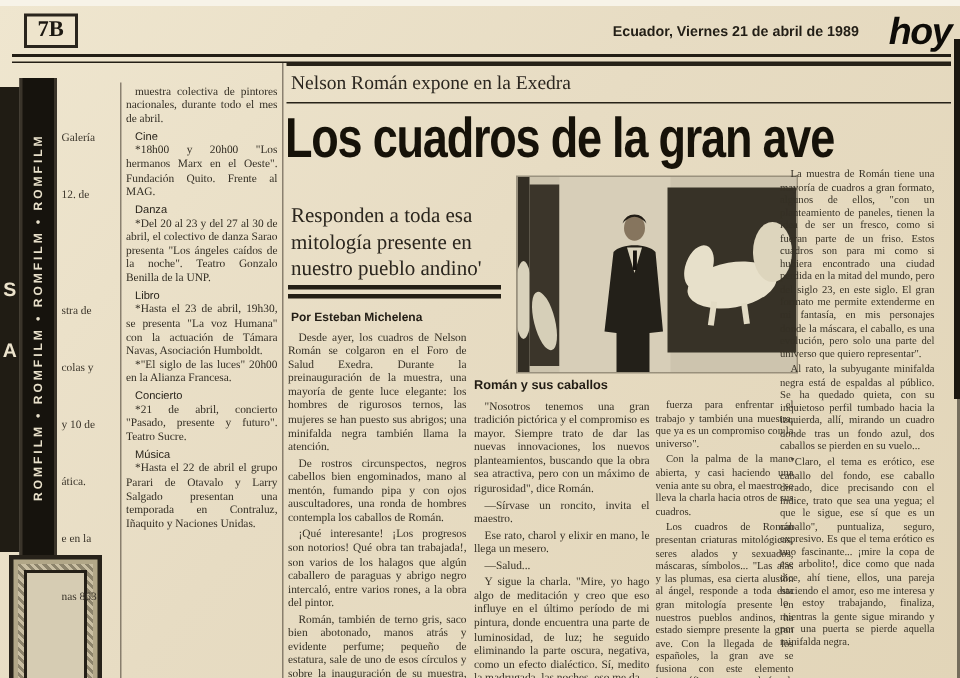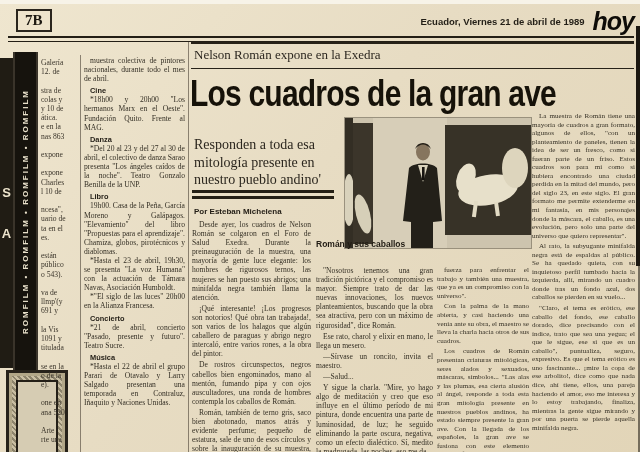--- a/index.html
+++ b/index.html
@@ -7,21 +7,21 @@
         background:linear-gradient(130deg,#efe6cf 0%,#e7dcc3 45%,#e2d5b8 100%);
         font-family:"Liberation Serif",serif;color:#2e2a21;}
   [data-name]{box-sizing:border-box;}
 
   
   .hdr{position:absolute;left:0;top:5px;width:640px;height:16px;}
   .pageno{position:absolute;left:16px;top:4px;padding:1px 7px;border:2px solid #2a251d;
           font-weight:bold;font-size:15px;color:#1d1912;background:#eee4cc;}
   .section-title{position:absolute;left:0;top:5px;width:640px;text-align:center;
           font-weight:bold;font-size:18px;letter-spacing:3px;color:#1f1b13;}
-  .hdr-right{position:absolute;right:6px;top:6px;display:flex;align-items:center;gap:8px;}
+  .hdr-right{position:absolute;right:6px;top:6px;display:flex;align-items:center;gap:20px;}
   .dateline{font-family:"Liberation Sans",sans-serif;font-weight:bold;font-size:9.5px;color:#221e16;}
   .logo{font-family:"Liberation Sans",sans-serif;font-weight:900;font-size:25px;
         letter-spacing:-1px;color:#0e0c08;line-height:20px;font-style:italic;}
   .rule-double{position:absolute;left:8px;top:36px;width:626px;height:6px;
         border-top:2.5px solid #231e15;border-bottom:1.5px solid #231e15;}
 
   
   .edge-letters{position:absolute;left:0;top:58px;width:13px;height:310px;background:#201c14;
         color:#ece3cc;font-family:"Liberation Sans",sans-serif;font-weight:bold;font-size:13px;
         display:flex;flex-direction:column;align-items:center;justify-content:center;gap:26px;}
@@ -32,25 +32,25 @@
         letter-spacing:2px;height:100%;width:100%;display:flex;align-items:center;justify-content:center;}
   .frame-ad{position:absolute;left:6px;top:370px;width:62px;height:95px;background:#27221a;padding:3px;}
   .frame-ad .f1{width:100%;height:100%;border:3px solid #b2a788;
         background:repeating-linear-gradient(45deg,#c9bea2 0 2px,#8d846c 2px 4px);padding:4px;}
   .frame-ad .f2{width:100%;height:100%;border:2px solid #241f17;background:#d6ccb3;}
 
   
   .vrule{position:absolute;width:1px;background:rgba(58,49,38,.55);}
   .frag-col{position:absolute;left:41px;top:58px;width:36px;height:394px;overflow:hidden;
         font-size:7.6px;line-height:9.2px;color:#3a342a;}
-  .frag{min-height:9.2px;white-space:nowrap;overflow:hidden;}
+  .frag{min-height:9.2px;white-space:nowrap;overflow:hidden;margin-top:29px;}
   .listings{position:absolute;left:84px;top:56px;width:101px;height:396px;overflow:hidden;
         font-size:7.6px;line-height:9.1px;text-align:justify;color:#332e24;}
   .listings p{margin:0;text-indent:6px;}
-  .lhead{font-family:"Liberation Sans",sans-serif;font-weight:bold;font-size:7.4px;
+  .lhead{font-family:"Liberation Sans",sans-serif;font-weight:normal;font-size:7.4px;
         margin-top:3px;text-indent:6px;color:#27221a;}
 
   
   .krule-top{position:absolute;left:191px;top:42px;width:443px;height:2px;background:#272218;}
   .kicker{position:absolute;left:194px;top:47px;font-size:13px;color:#2c2720;}
   .krule-bot{position:absolute;left:191px;top:68px;width:443px;height:1px;background:#272218;}
   .headline{position:absolute;left:190px;top:72px;width:446px;margin:0;
         font-family:"Liberation Sans",sans-serif;font-weight:bold;font-size:30px;
         letter-spacing:-0.8px;color:#161209;transform:scaleY(1.25);transform-origin:left top;
         white-space:nowrap;}
@@ -59,27 +59,27 @@
   .deck-rules{position:absolute;left:192px;top:190px;width:142px;height:9px;
         border-top:3px solid #241f15;border-bottom:3px solid #241f15;}
   .byline{position:absolute;left:194px;top:207px;font-family:"Liberation Sans",sans-serif;
         font-weight:bold;font-size:8px;color:#221d15;}
 
   .bodycol{position:absolute;overflow:hidden;text-align:justify;color:#353025;}
   .bodycol p{margin:0 0 2px 0;text-indent:7px;}
   .c1{left:192px;top:220px;width:119px;height:232px;font-size:7.6px;line-height:9.1px;}
   .c2{left:316px;top:266px;width:117px;height:186px;font-size:7.6px;line-height:9.1px;}
   .c3{left:437px;top:266px;width:92px;height:186px;font-size:7.1px;line-height:8.6px;}
-  .c4{left:532px;top:112px;width:103px;height:340px;font-size:7.1px;line-height:8.55px;}
+  .c4{left:520px;top:112px;width:103px;height:340px;font-size:7.1px;line-height:8.55px;}
 
   
   .photo{position:absolute;left:345px;top:118px;width:186px;height:130px;margin:0;
         outline:1px solid rgba(40,34,24,.4);}
   .photo svg{display:block;width:100%;height:100%;}
-  .caption{position:absolute;left:316px;top:239px;font-family:"Liberation Sans",sans-serif;
+  .caption{position:absolute;left:316px;top:251px;font-family:"Liberation Sans",sans-serif;
         font-weight:bold;font-size:8.5px;color:#211c14;}
 
   
   .scan-right{position:absolute;right:0;top:26px;width:4px;height:240px;background:#1b1710;}
   .scan-right2{position:absolute;right:0;top:266px;width:2px;height:186px;background:rgba(27,23,16,.55);}
   .scan-top{position:absolute;left:0;top:0;width:640px;height:4px;background:#f7f3e8;}
 </style>
 </head>
 <body>
 
@@ -163,21 +163,20 @@
         <p data-name="listing-item">*18h00 y 20h00 "Los hermanos Marx en el Oeste". Fundación Quito. Frente al MAG.</p>
       </div>
 
     <div class="lhead" data-name="listing-heading-danza">Danza</div>
     <div data-name="listing-items-danza">
         <p data-name="listing-item">*Del 20 al 23 y del 27 al 30 de abril, el colectivo de danza Sarao presenta "Los ángeles caídos de la noche". Teatro Gonzalo Benilla de la UNP.</p>
       </div>
 
     <div class="lhead" data-name="listing-heading-libro">Libro</div>
     <div data-name="listing-items-libro">
-        <p data-name="listing-item">19h00. Casa de la Peña, García Moreno y Galápagos. "Elevamiento" del libro "Propuestas para el aprendizaje". Chamiza, globos, pirotécnicos y diablomas.</p>
         <p data-name="listing-item">*Hasta el 23 de abril, 19h30, se presenta "La voz Humana" con la actuación de Támara Navas, Asociación Humboldt.</p>
         <p data-name="listing-item">*"El siglo de las luces" 20h00 en la Alianza Francesa.</p>
       </div>
 
     <div class="lhead" data-name="listing-heading-concierto">Concierto</div>
     <div data-name="listing-items-concierto">
         <p data-name="listing-item">*21 de abril, concierto "Pasado, presente y futuro". Teatro Sucre.</p>
       </div>
 
     <div class="lhead" data-name="listing-heading-musica">Música</div>
@@ -214,28 +213,28 @@
       <path d="M70,31 Q78,22 86,31 Q84,25 78,25 Q72,25 70,31 Z" fill="#221d15"></path>
       <path d="M64,50 C69,44 87,44 92,50 L97,103 88,104 88,130 66,130 66,104 58,103 Z" fill="#232019"></path>
       <polygon points="73,47 83,47 78,64" fill="#d9d2bc"></polygon>
       <rect x="77" y="49" width="2.6" height="13" fill="#171410"></rect>
     </svg>
   </figure>
   <div class="caption" data-name="photo-caption">Román y sus caballos</div>
 
   <div class="bodycol c1" data-name="body-column-1">
       <p data-name="article-paragraph">Desde ayer, los cuadros de Nelson Román se colgaron en el Foro de Salud Exedra. Durante la preinauguración de la muestra, una mayoría de gente luce elegante: los hombres de rigurosos ternos, las mujeres se han puesto sus abrigos; una minifalda negra también llama la atención.</p>
+      <p data-name="article-paragraph">De rostros circunspectos, negros cabellos bien engominados, mano al mentón, fumando pipa y con ojos auscultadores, una ronda de hombres contempla los caballos de Román.</p>
       <p data-name="article-paragraph">¡Qué interesante! ¡Los progresos son notorios! Qué obra tan trabajada!, son varios de los halagos que algún caballero de paraguas y abrigo negro intercaló, entre varios rones, a la obra del pintor.</p>
-      <p data-name="article-paragraph">De rostros circunspectos, negros cabellos bien engominados, mano al mentón, fumando pipa y con ojos auscultadores, una ronda de hombres contempla los caballos de Román.</p>
       <p data-name="article-paragraph">Román, también de terno gris, saco bien abotonado, manos atrás y evidente perfume; pequeño de estatura, sale de uno de esos círculos y sobre la inauguración de su muestra, arranca la conversa:</p>
     </div>
   <div class="bodycol c2" data-name="body-column-2">
       <p data-name="article-paragraph">"Nosotros tenemos una gran tradición pictórica y el compromiso es mayor. Siempre trato de dar las nuevas innovaciones, los nuevos planteamientos, buscando que la obra sea atractiva, pero con un máximo de rigurosidad", dice Román.</p>
+      <p data-name="article-paragraph">—Sírvase un roncito, invita el maestro.</p>
       <p data-name="article-paragraph">Ese rato, charol y elixir en mano, le llega un mesero.</p>
-      <p data-name="article-paragraph">—Sírvase un roncito, invita el maestro.</p>
       <p data-name="article-paragraph">—Salud...</p>
       <p data-name="article-paragraph">Y sigue la charla. "Mire, yo hago algo de meditación y creo que eso influye en el último período de mi pintura, donde encuentra una parte de luminosidad, de luz; he seguido eliminando la parte oscura, negativa, como un efecto dialéctico. Sí, medito la madrugada, las noches, eso me da</p>
     </div>
   <div class="bodycol c3" data-name="body-column-3">
       <p data-name="article-paragraph">fuerza para enfrentar el trabajo y también una muestra, que ya es un compromiso con la universo".</p>
       <p data-name="article-paragraph">Con la palma de la mano abierta, y casi haciendo una venia ante su obra, el maestro se lleva la charla hacia otros de sus cuadros.</p>
       <p data-name="article-paragraph">Los cuadros de Román presentan criaturas mitológicas, seres alados y sexuados, máscaras, símbolos... "Las alas y las plumas, esa cierta alusión al ángel, responde a toda esta gran mitología presente en nuestros pueblos andinos, ha estado siempre presente la gran ave. Con la llegada de los españoles, la gran ave se fusiona con este elemento iconográfico que es el ángel; reinventar, recrear eso, me ha interesado siempre", explica Román.</p>
     </div>
   <div class="bodycol c4" data-name="body-column-4">
       <p data-name="article-paragraph">La muestra de Román tiene una mayoría de cuadros a gran formato, algunos de ellos, "con un planteamiento de paneles, tienen la idea de ser un fresco, como si fueran parte de un friso. Estos cuadros son para mi como si hubiera encontrado una ciudad perdida en la mitad del mundo, pero del siglo 23, en este siglo. El gran formato me permite extenderme en mi fantasía, en mis personajes donde la máscara, el caballo, es una evolución, pero solo una parte del universo que quiero representar".</p>

